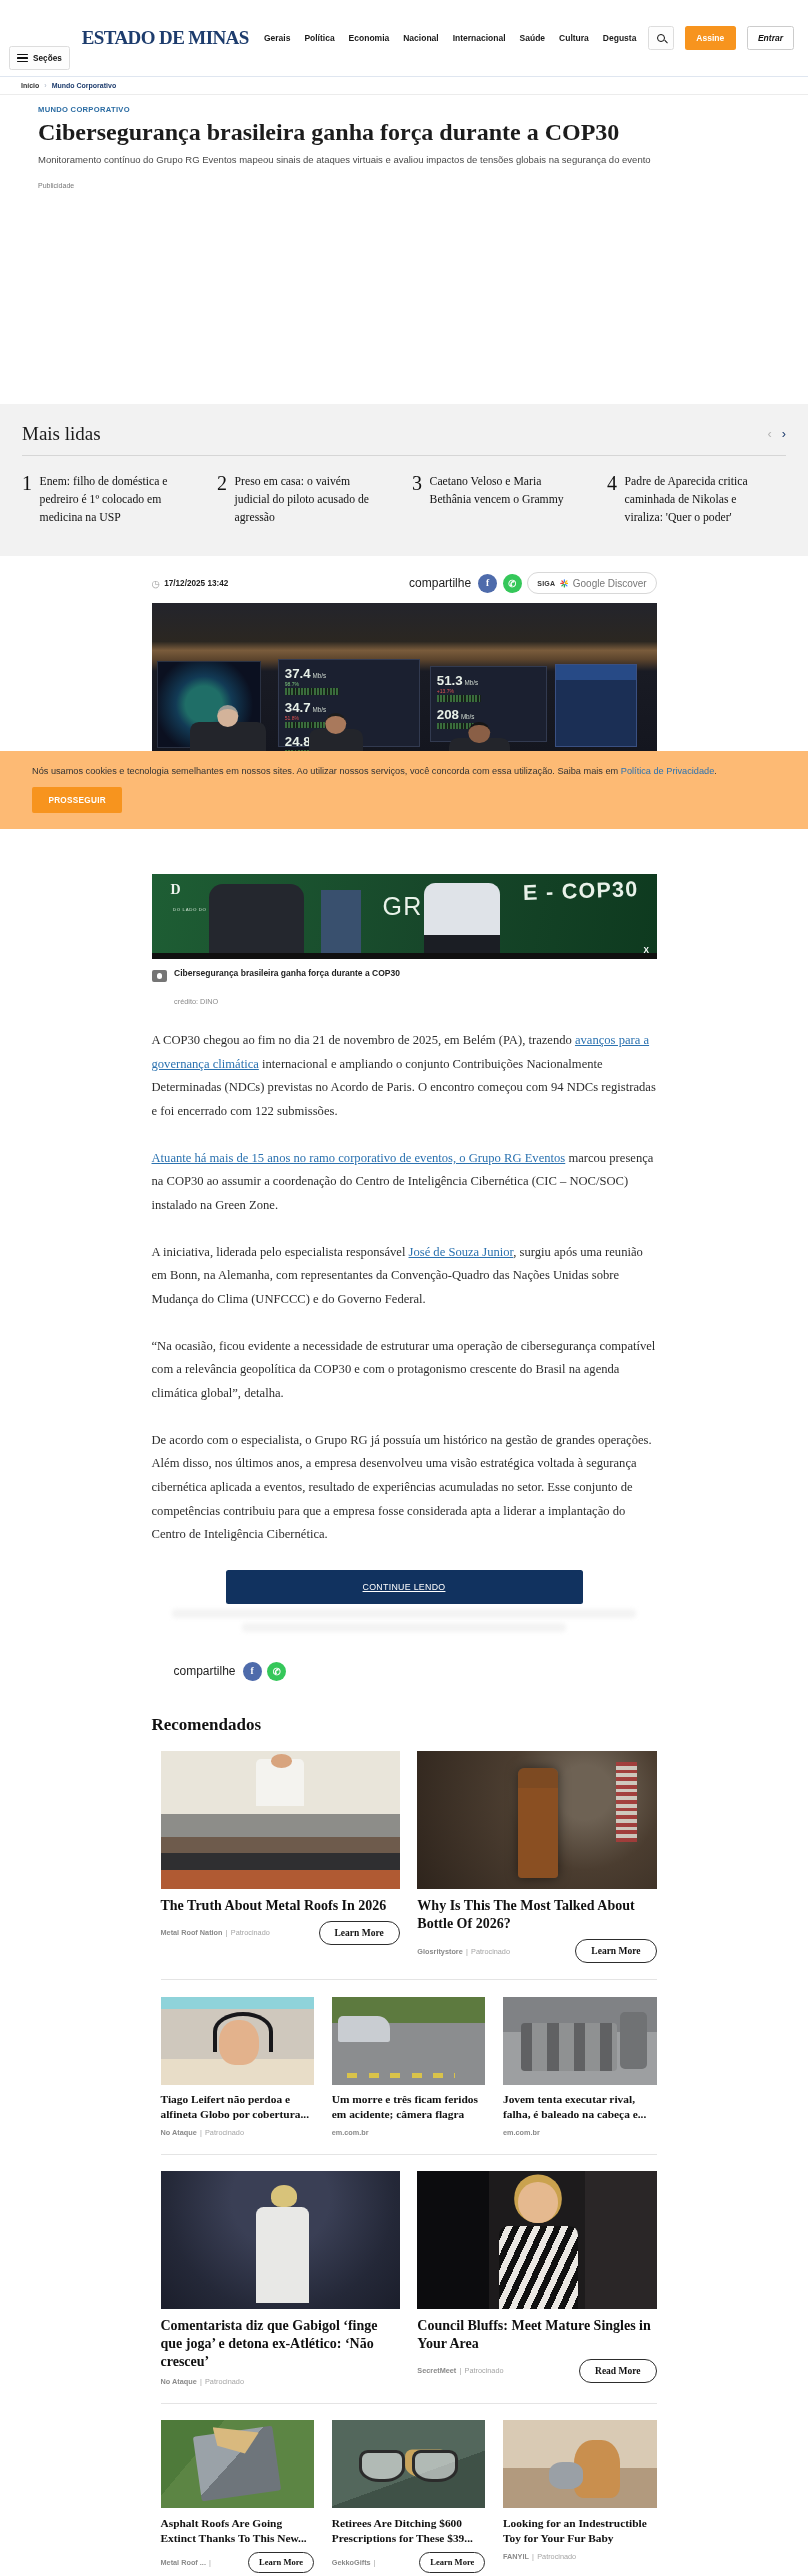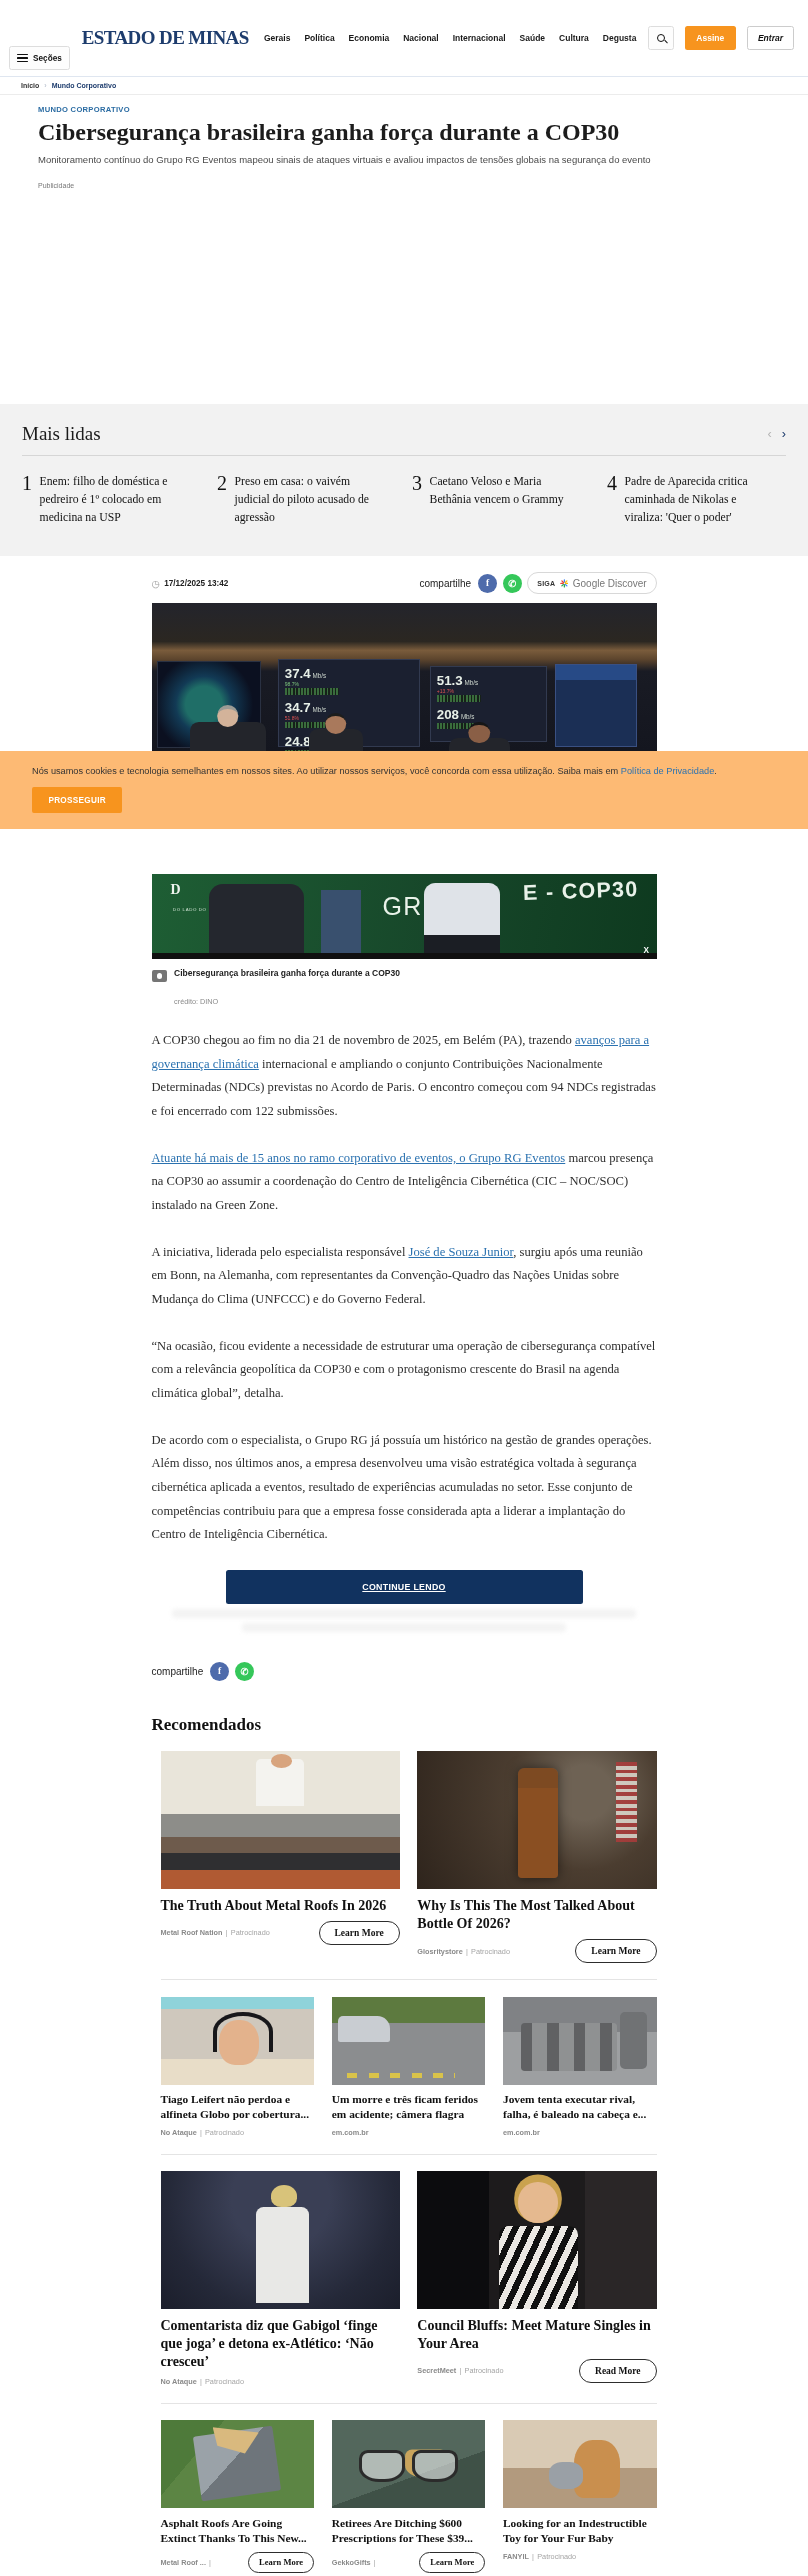--- a/index.html
+++ b/index.html
@@ -53,21 +53,21 @@
   .artcol { width:505px; margin:0 auto; }
   .author-row { display:flex; align-items:center; gap:7.6px; margin-top:21.5px; }
   .avatar { width:29px; height:29px; border-radius:50%; background:#14305f; color:#fff; font-weight:bold; font-size:9.5px; display:flex; align-items:center; justify-content:center; }
   .author-name { color:#2b72b0; font-weight:bold; font-size:8.8px; text-decoration:underline; cursor:pointer; }
   .follow-btn { width:16.4px; height:16.4px; border-radius:50%; background:#9e9e9e; color:#fff; border:none; font-size:9.5px; line-height:1; cursor:pointer; }
   .meta-row { display:flex; align-items:center; justify-content:space-between; margin-top:16.4px; }
   .dateblock { display:flex; align-items:center; gap:4.4px; }
   .clock { color:#9a9a9a; font-size:9.5px; }
   .datetext { font-size:8.2px; font-weight:bold; color:#222; }
   .shareblock { display:flex; align-items:center; gap:5.7px; }
-  .share-label { font-size:10px; color:#222; margin-right:1.3px; }
+  .share-label { font-size:12px; color:#222; margin-right:1.3px;margin-left:22px; }
   .sicon { width:19px; height:19px; border-radius:50%; color:#fff; display:flex; align-items:center; justify-content:center; font-size:9.5px; font-weight:bold; cursor:pointer; border:none; }
   .fb { background:#4e6bab; font-family:"Liberation Serif", serif; }
   .wa { background:#35c75a; }
   .siga-pill { display:flex; align-items:center; gap:4.4px; border:0.6px solid #d8d8d8; border-radius:631px; background:#fff; padding:4.4px 8.8px; cursor:pointer; }
   .siga-text { font-size:7px; font-weight:bold; color:#333; letter-spacing:0.2px; }
   .discover-text { font-size:10px; color:#777; }
 
   
   .hero1 { position:relative; width:505px; height:148px; margin-top:8.8px; overflow:hidden; background:linear-gradient(180deg,#23242c 0%,#2b2721 26%,#7a5c3c 32%,#5d452d 38%,#191b24 46%,#14161f 100%); }
   .h1-globe { position:absolute; left:5px; top:58px; width:104px; height:87px; background:#0b1020 radial-gradient(circle at 45% 50%, #1f6e67 0 26%, #123a55 40%, #0b1020 70%); border:0.6px solid #2a3142; }
@@ -118,21 +118,21 @@
   .cam-icon::before { content:""; position:absolute; left:5px; top:3.2px; width:5.7px; height:5.7px; border-radius:50%; background:#fff; }
   .caption-title { font-size:8.5px; font-weight:bold; color:#222; }
   .caption-credit { font-size:7.3px; color:#8a8a8a; margin-top:19px; }
 
   
   .bodytext { margin-top:23px; }
   .bodytext p { font-family:"Liberation Serif", serif; font-size:12.6px; line-height:1.88; color:#2e2e2e; margin-bottom:23px; }
   .alink { color:#2b72b0; text-decoration:underline; cursor:pointer; }
 
   .continue-wrap { text-align:center; margin:6.3px 0 16.4px 0; }
-  .continue-btn { background:#11325f; color:#fff; border:none; border-radius:2.5px; width:357px; height:34px; font-size:8.8px; font-weight:bold; letter-spacing:0.3px; text-decoration:underline; cursor:pointer; }
+  .continue-btn { background:#11325f; color:#fff; border:none; border-radius:2.5px; width:357px; height:34px; font-size:8.8px; font-weight:normal; letter-spacing:0.3px; text-decoration:underline; cursor:pointer; }
   .ghost { height:8.8px; width:92%; margin:5px auto 0 auto; background:#e9e9e9; filter:blur(1.9px); opacity:.55; border-radius:3.8px; }
 
   .share-row2 { display:flex; align-items:center; gap:5.7px; margin:30px 0 0 0; }
 
   
   .reco { margin-top:34px; padding-bottom:19px; }
   .reco-title { font-family:"Liberation Serif", serif; font-size:17px; font-weight:bold; color:#111; margin-bottom:14px; }
   .crow { display:flex; gap:17.7px; padding:2.5px 0 16.4px 0;margin-left:9px; }
   .crow + .crow { border-top:0.6px solid #e4e4e4; padding-top:16.4px; }
   .card { cursor:pointer; }

